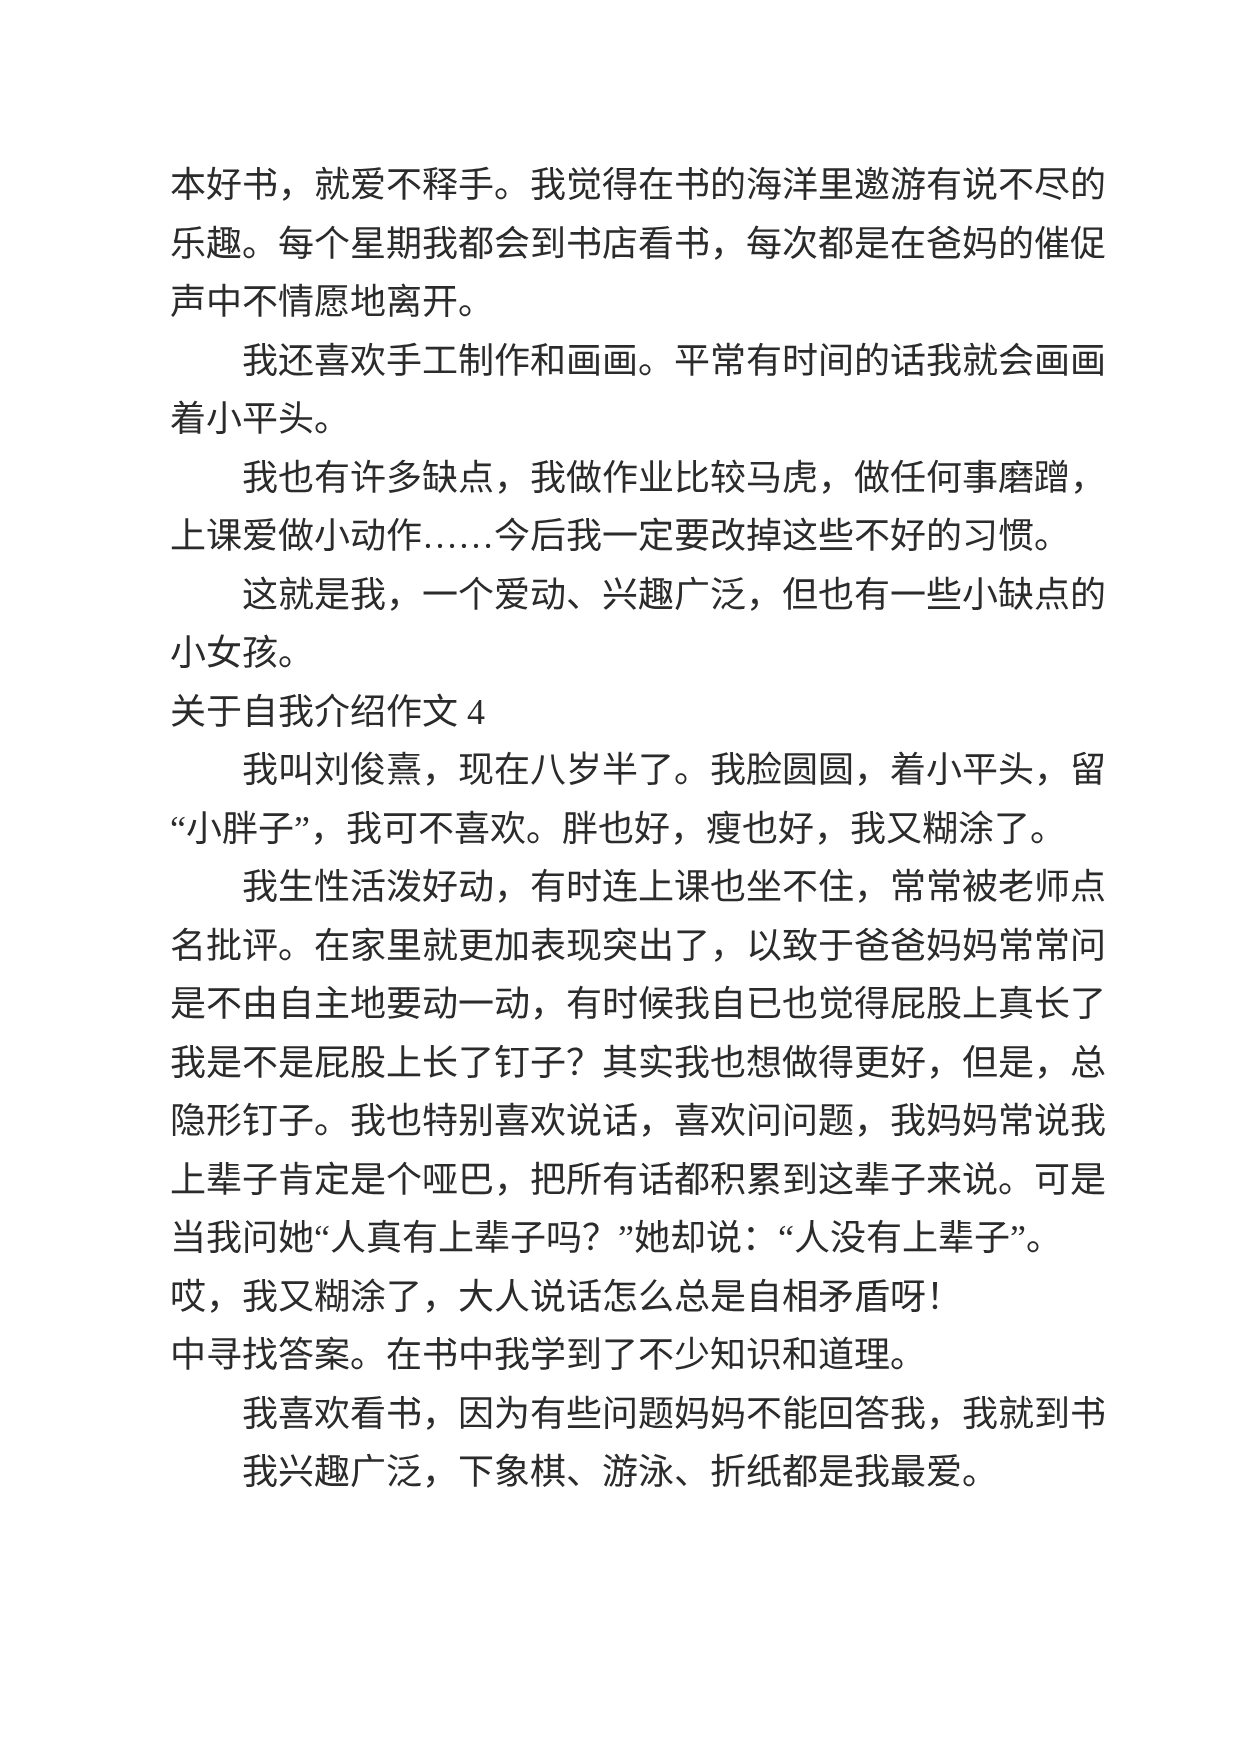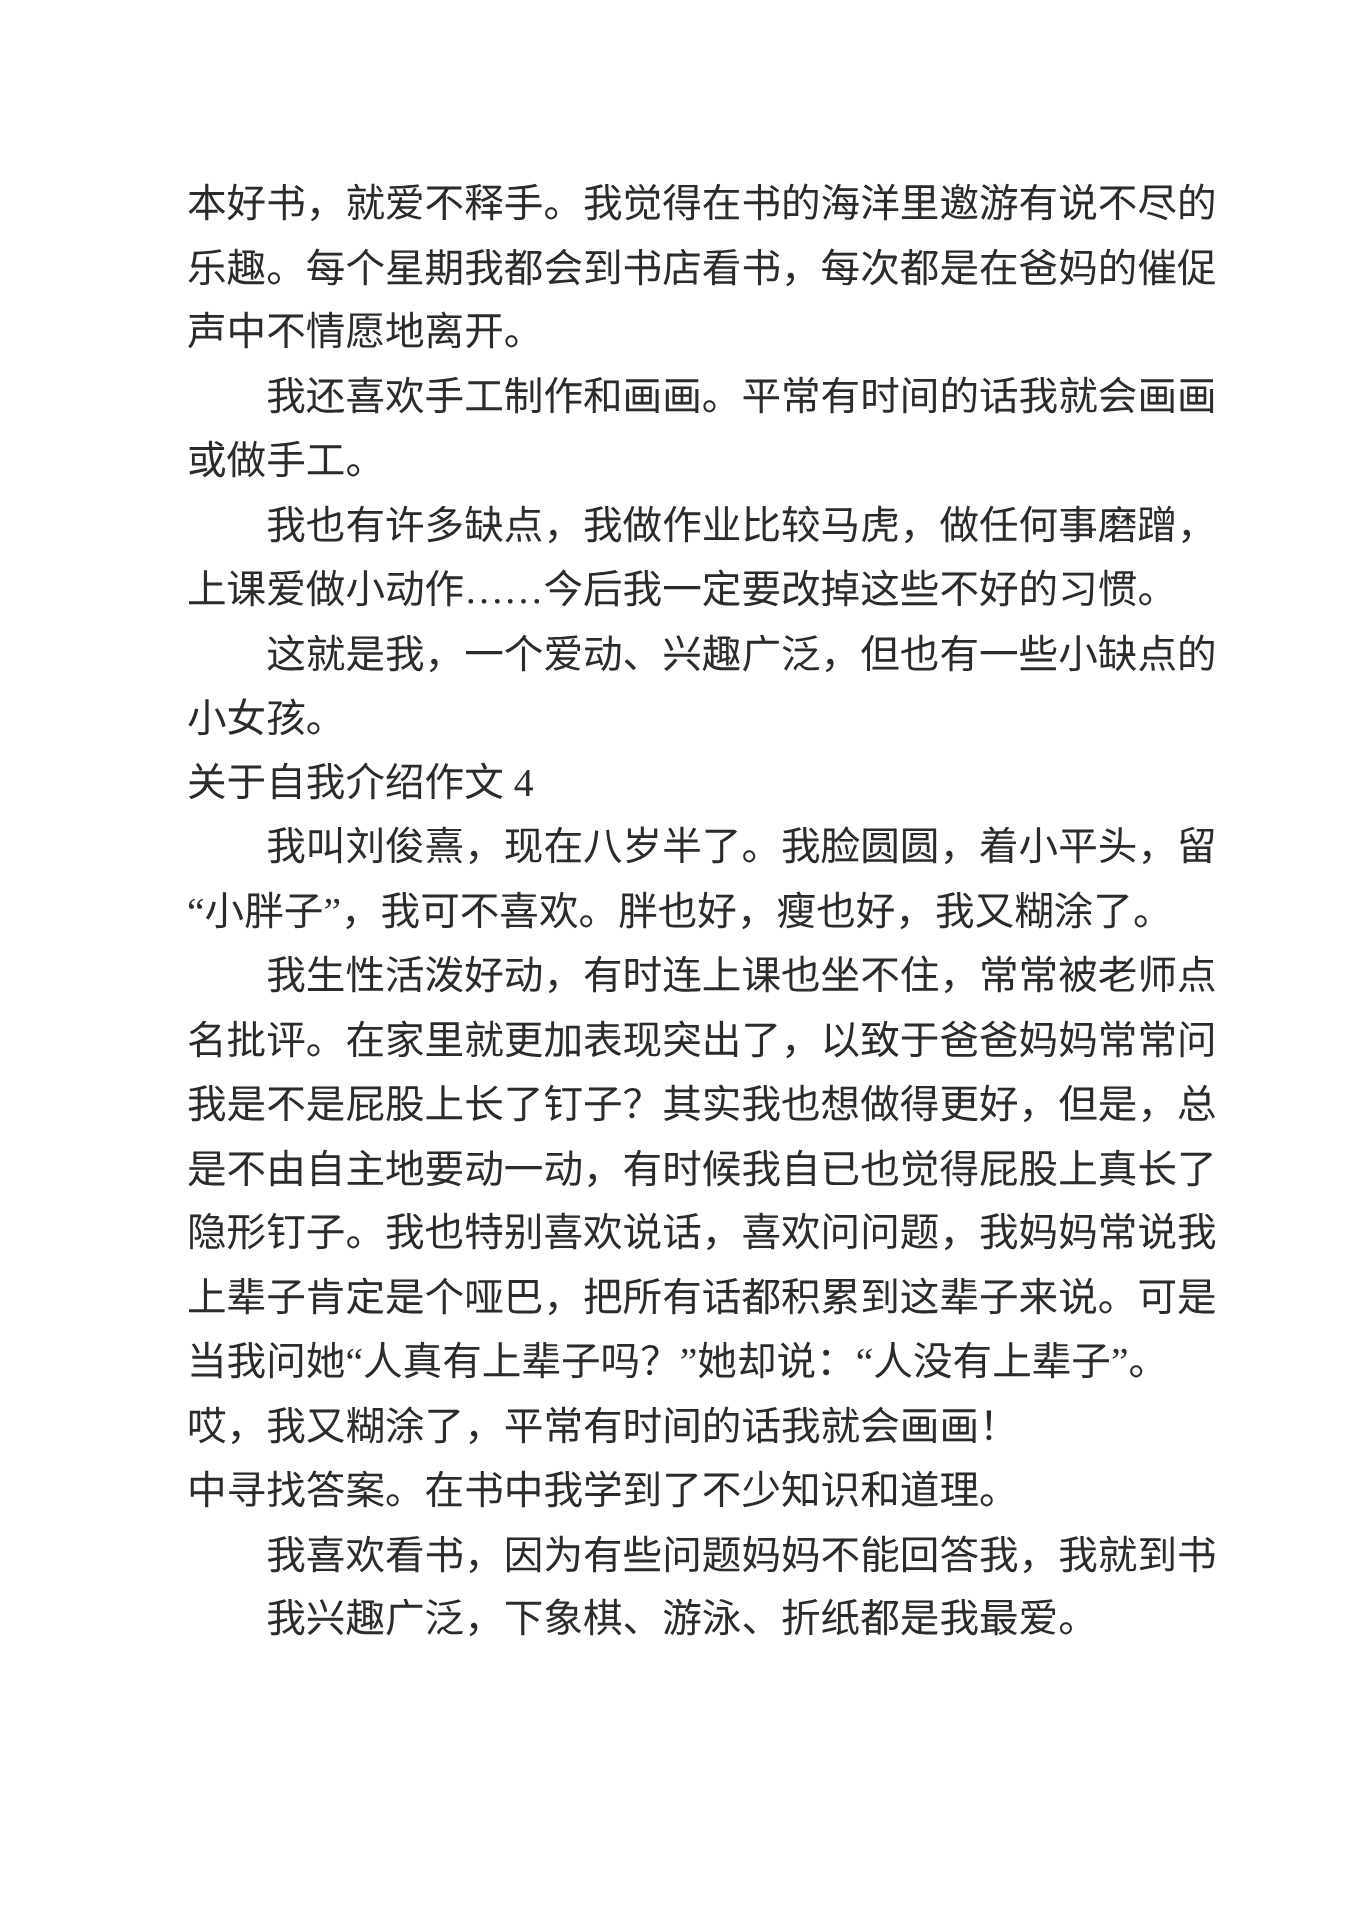--- a/index.html
+++ b/index.html
@@ -38,33 +38,33 @@
 </style>
 </head>
 <body style="background: rgb(255, 255, 255);">
 
 <div class="page">
   <div class="text-block" style="color: rgb(43, 43, 43);">
       <div class="text-line">本好书，就爱不释手。我觉得在书的海洋里邀游有说不尽的</div>
       <div class="text-line">乐趣。每个星期我都会到书店看书，每次都是在爸妈的催促</div>
       <div class="text-line">声中不情愿地离开。</div>
       <div class="text-line indent">我还喜欢手工制作和画画。平常有时间的话我就会画画</div>
-      <div class="text-line">或做手工。</div>
+      <div class="text-line">着小平头。</div>
       <div class="text-line indent">我也有许多缺点，我做作业比较马虎，做任何事磨蹭，</div>
       <div class="text-line">上课爱做小动作……今后我一定要改掉这些不好的习惯。</div>
       <div class="text-line indent">这就是我，一个爱动、兴趣广泛，但也有一些小缺点的</div>
       <div class="text-line">小女孩。</div>
       <div class="text-line heading">关于自我介绍作文 4</div>
       <div class="text-line indent">我叫刘俊熹，现在八岁半了。我脸圆圆，着小平头，留</div>
       <div class="text-line">“小胖子”，我可不喜欢。胖也好，瘦也好，我又糊涂了。</div>
       <div class="text-line indent">我生性活泼好动，有时连上课也坐不住，常常被老师点</div>
       <div class="text-line">名批评。在家里就更加表现突出了，以致于爸爸妈妈常常问</div>
+      <div class="text-line">是不由自主地要动一动，有时候我自已也觉得屁股上真长了</div>
       <div class="text-line">我是不是屁股上长了钉子？其实我也想做得更好，但是，总</div>
-      <div class="text-line">是不由自主地要动一动，有时候我自已也觉得屁股上真长了</div>
       <div class="text-line">隐形钉子。我也特别喜欢说话，喜欢问问题，我妈妈常说我</div>
       <div class="text-line">上辈子肯定是个哑巴，把所有话都积累到这辈子来说。可是</div>
       <div class="text-line">当我问她“人真有上辈子吗？”她却说：“人没有上辈子”。</div>
-      <div class="text-line">哎，我又糊涂了，平常有时间的话我就会画画！</div>
+      <div class="text-line">哎，我又糊涂了，大人说话怎么总是自相矛盾呀！</div>
       <div class="text-line">中寻找答案。在书中我学到了不少知识和道理。</div>
       <div class="text-line indent">我喜欢看书，因为有些问题妈妈不能回答我，我就到书</div>
       <div class="text-line indent">我兴趣广泛，下象棋、游泳、折纸都是我最爱。</div>
     </div>
 </div>
 
 </body></html>

